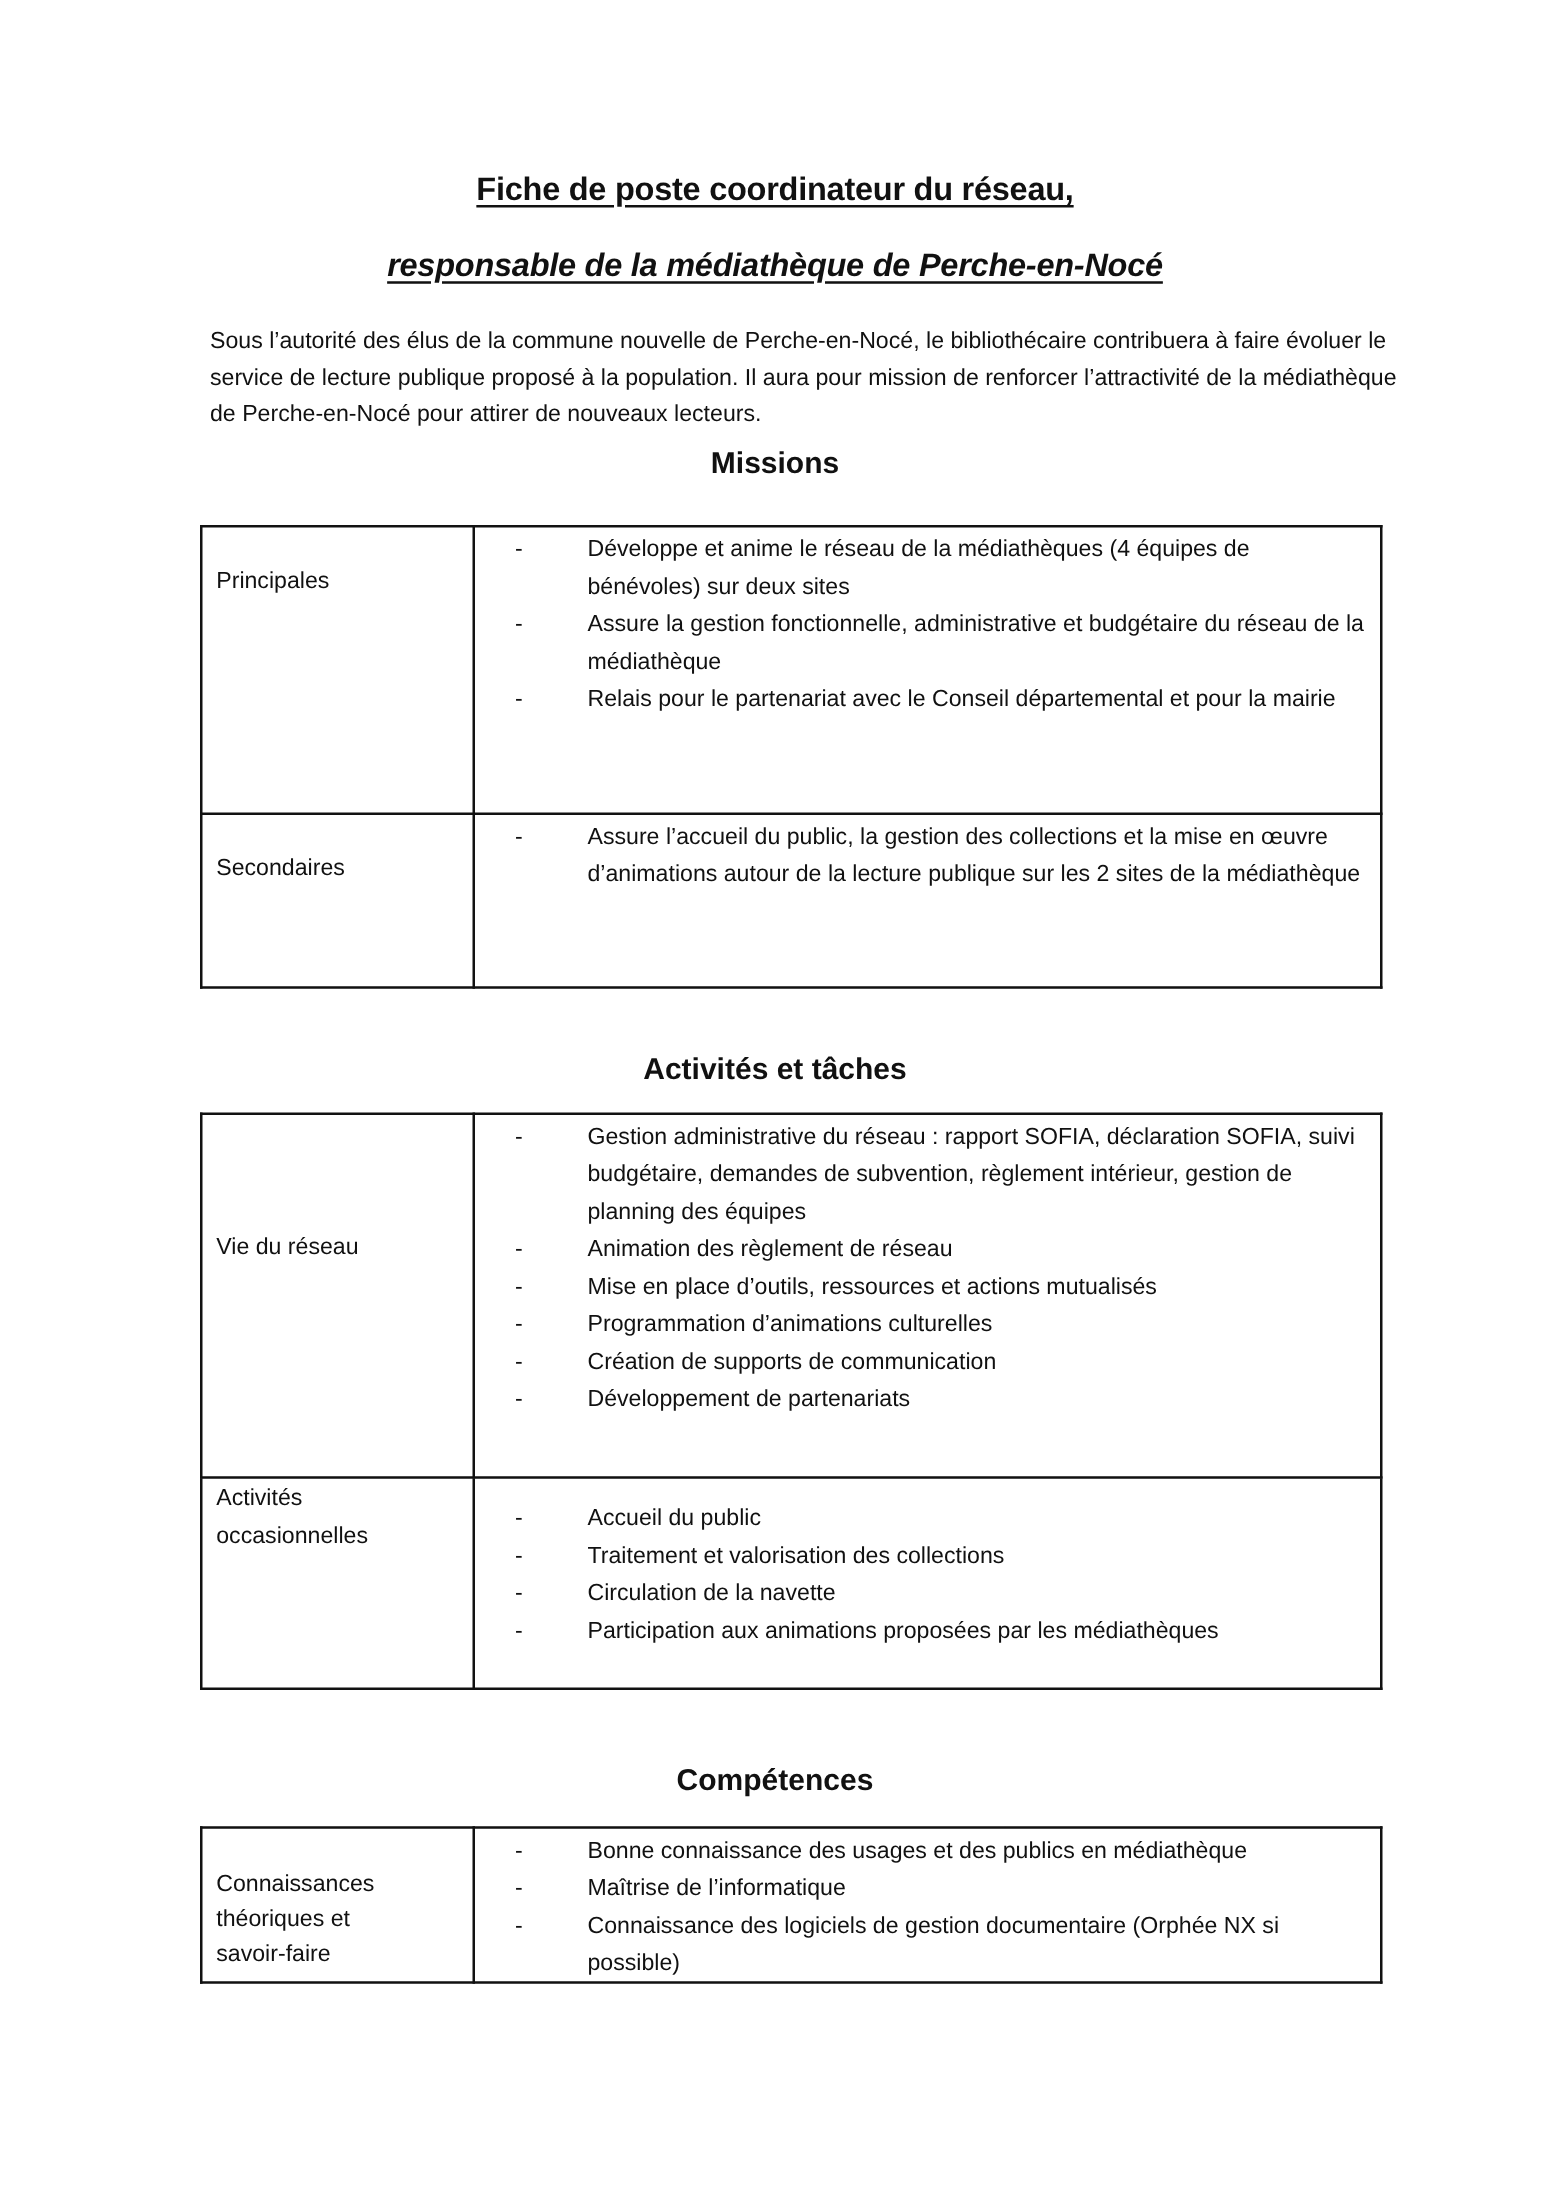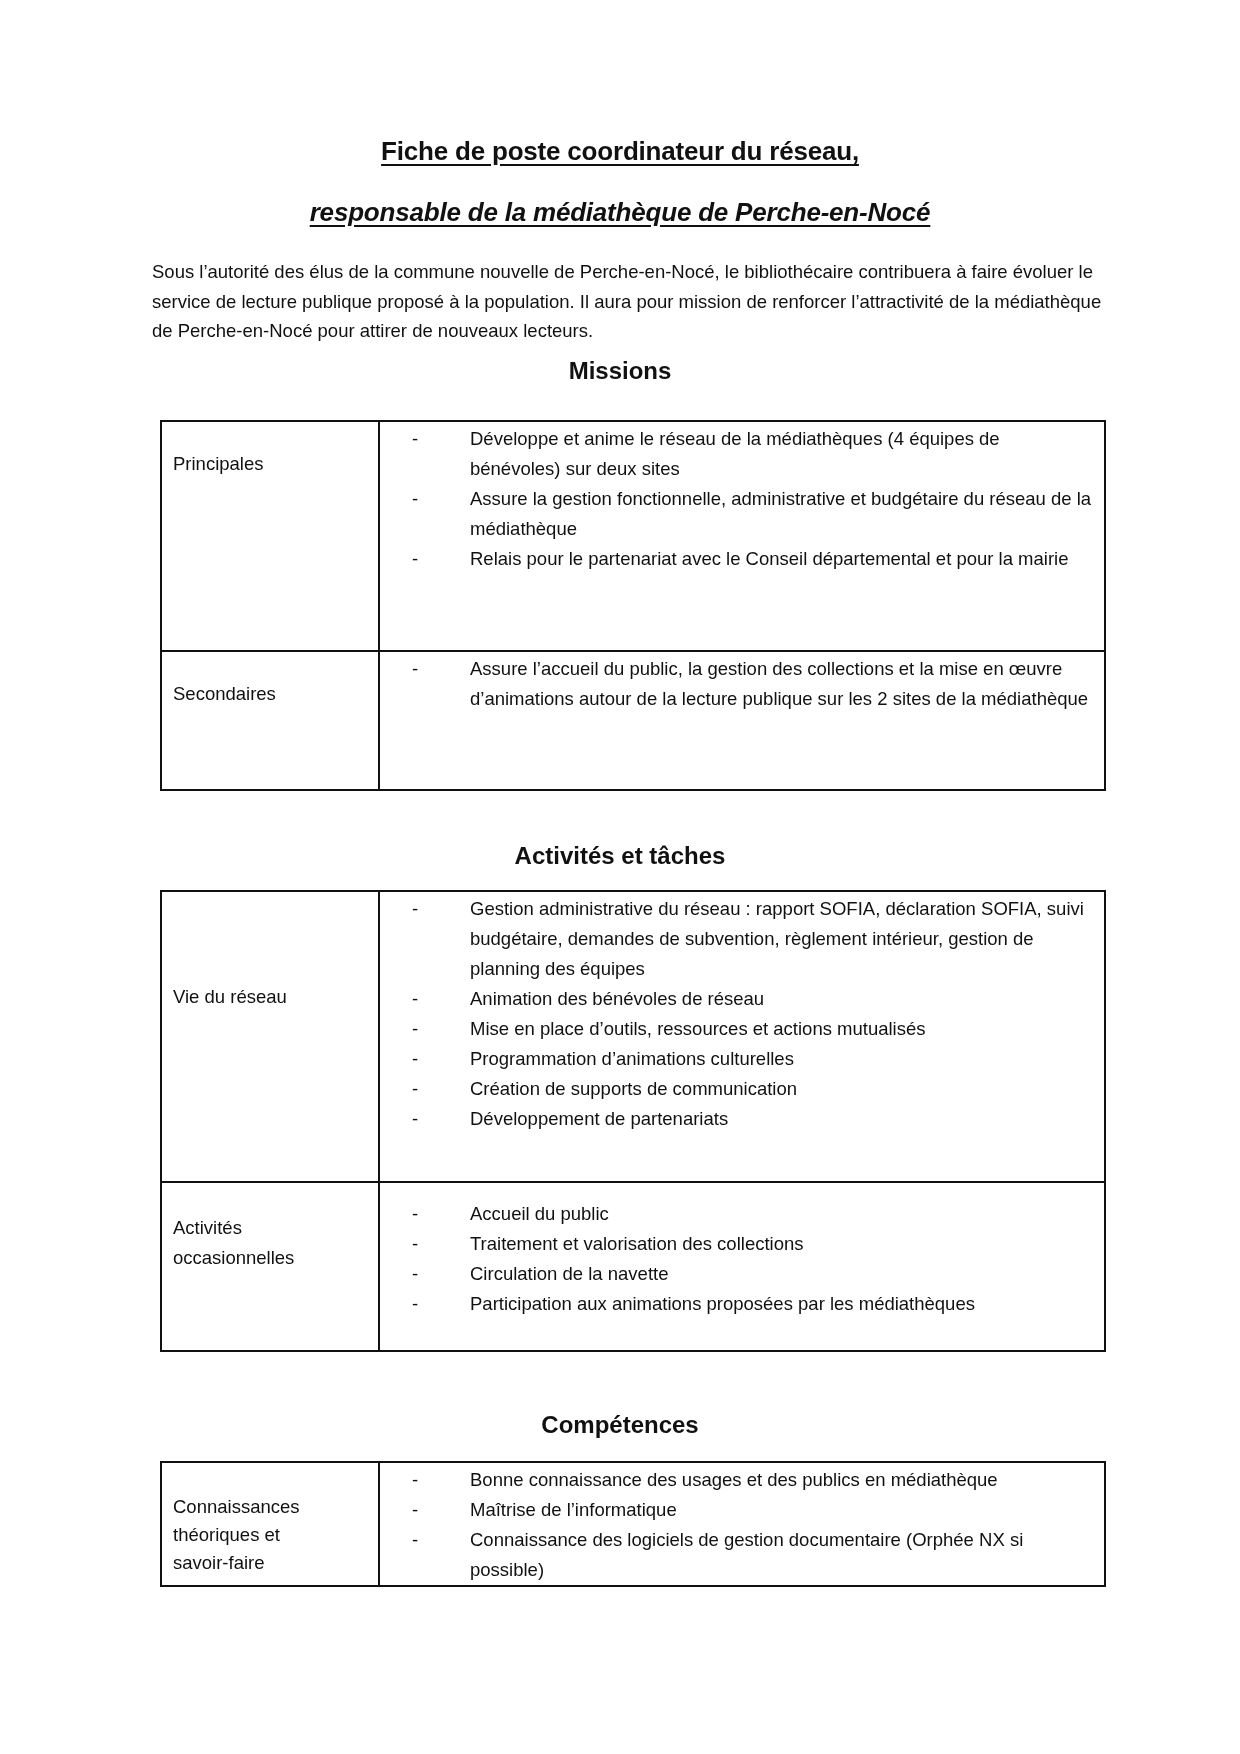--- a/index.html
+++ b/index.html
@@ -3,21 +3,21 @@
 <meta charset="utf-8">
 <style>
   html, body { margin: 0; padding: 0; background: #ffffff; }
   body { width: 1240px; height: 1754px; position: relative; overflow: hidden;
          font-family: "Liberation Sans", "DejaVu Sans", sans-serif; color: #111; }
   .title { position: absolute; left: 0; width: 1240px; text-align: center;
            font-weight: bold; font-size: 26px; text-decoration: underline; text-underline-offset: 4px;
            letter-spacing: -0.2px; }
   #t1 { top: 136px; }
   #t2 { top: 197px; font-style: italic; }
-  .intro { position: absolute; left: 152px; width: 950px; top: 257px;
+  .intro { position: absolute; left: 168px; width: 950px; top: 257px;
            font-size: 18.5px; line-height: 29.5px; }
   .section-title { position: absolute; left: 0; width: 1240px; text-align: center;
            font-weight: bold; font-size: 24px; }
   table.grid { position: absolute; left: 160px; width: 946px; border-collapse: collapse; }
   table.grid td { border: 2px solid #111; vertical-align: top; font-size: 18.5px; line-height: 30px; padding: 0; }
   td.label { width: 205px; padding-left: 11px !important; }
   td.content { padding-left: 0; }
   ul.bullets { list-style: none; margin: 0; padding: 0; }
   ul.bullets li { position: relative; padding-left: 90px; padding-right: 12px; }
   ul.bullets li::before { content: "-"; position: absolute; left: 32px; }
@@ -66,31 +66,31 @@
 <div id="activites-title" class="section-title">Activités et tâches</div>
 <table id="activites-table" class="grid">
   <tbody>
       <tr style="height:291px">
     <td class="label">
           <div style="padding-top:90px">Vie du réseau</div>
         </td>
     <td class="content">
       <ul class="bullets" style="padding-top:2px">
         <li>Gestion administrative du réseau : rapport SOFIA, déclaration SOFIA, suivi budgétaire, demandes de subvention, règlement intérieur, gestion de planning des équipes</li>
-        <li>Animation des bénévoles de réseau</li>
+        <li>Animation des règlement de réseau</li>
         <li>Mise en place d’outils, ressources et actions mutualisés</li>
         <li>Programmation d’animations culturelles</li>
         <li>Création de supports de communication</li>
         <li>Développement de partenariats</li>
       </ul>
     </td>
   </tr>
   <tr style="height:169px">
     <td class="label">
-          <div style="padding-top:30px; width:150px">Activités occasionnelles</div>
+          <div style="width:150px">Activités occasionnelles</div>
         </td>
     <td class="content">
       <ul class="bullets" style="padding-top:16px">
         <li>Accueil du public</li>
         <li>Traitement et valorisation des collections</li>
         <li>Circulation de la navette</li>
         <li>Participation aux animations proposées par les médiathèques</li>
       </ul>
     </td>
   </tr>

